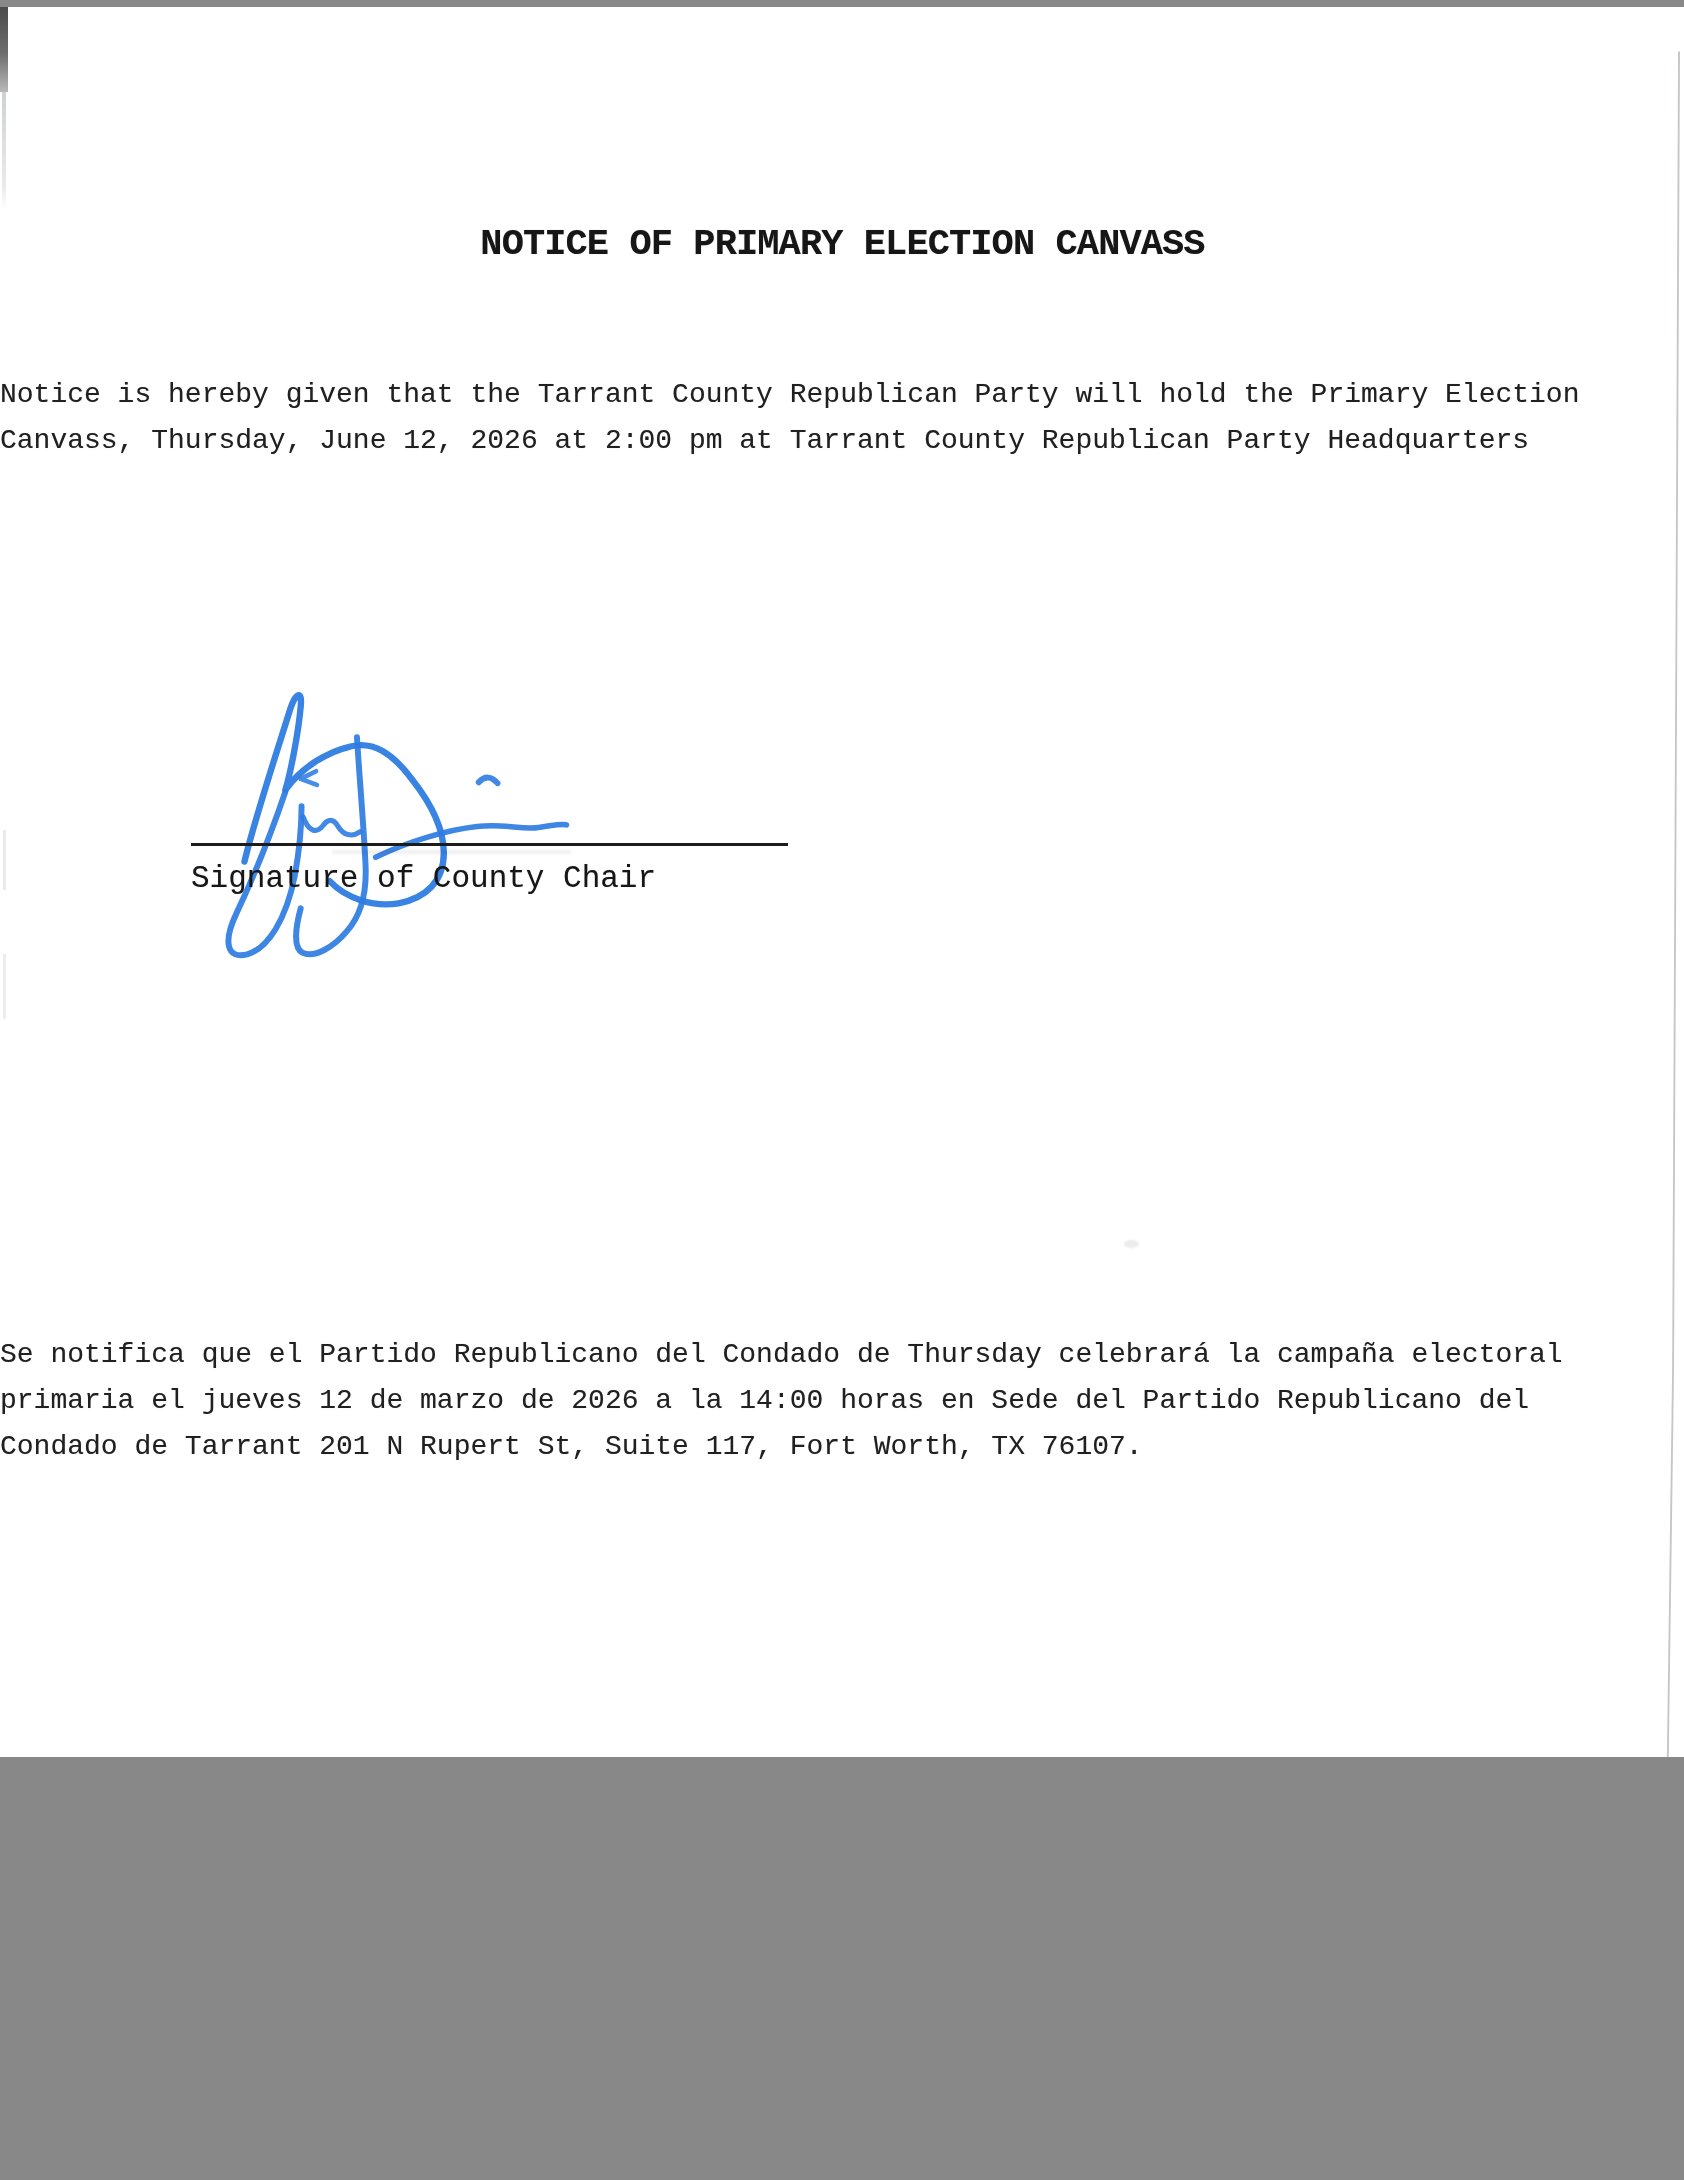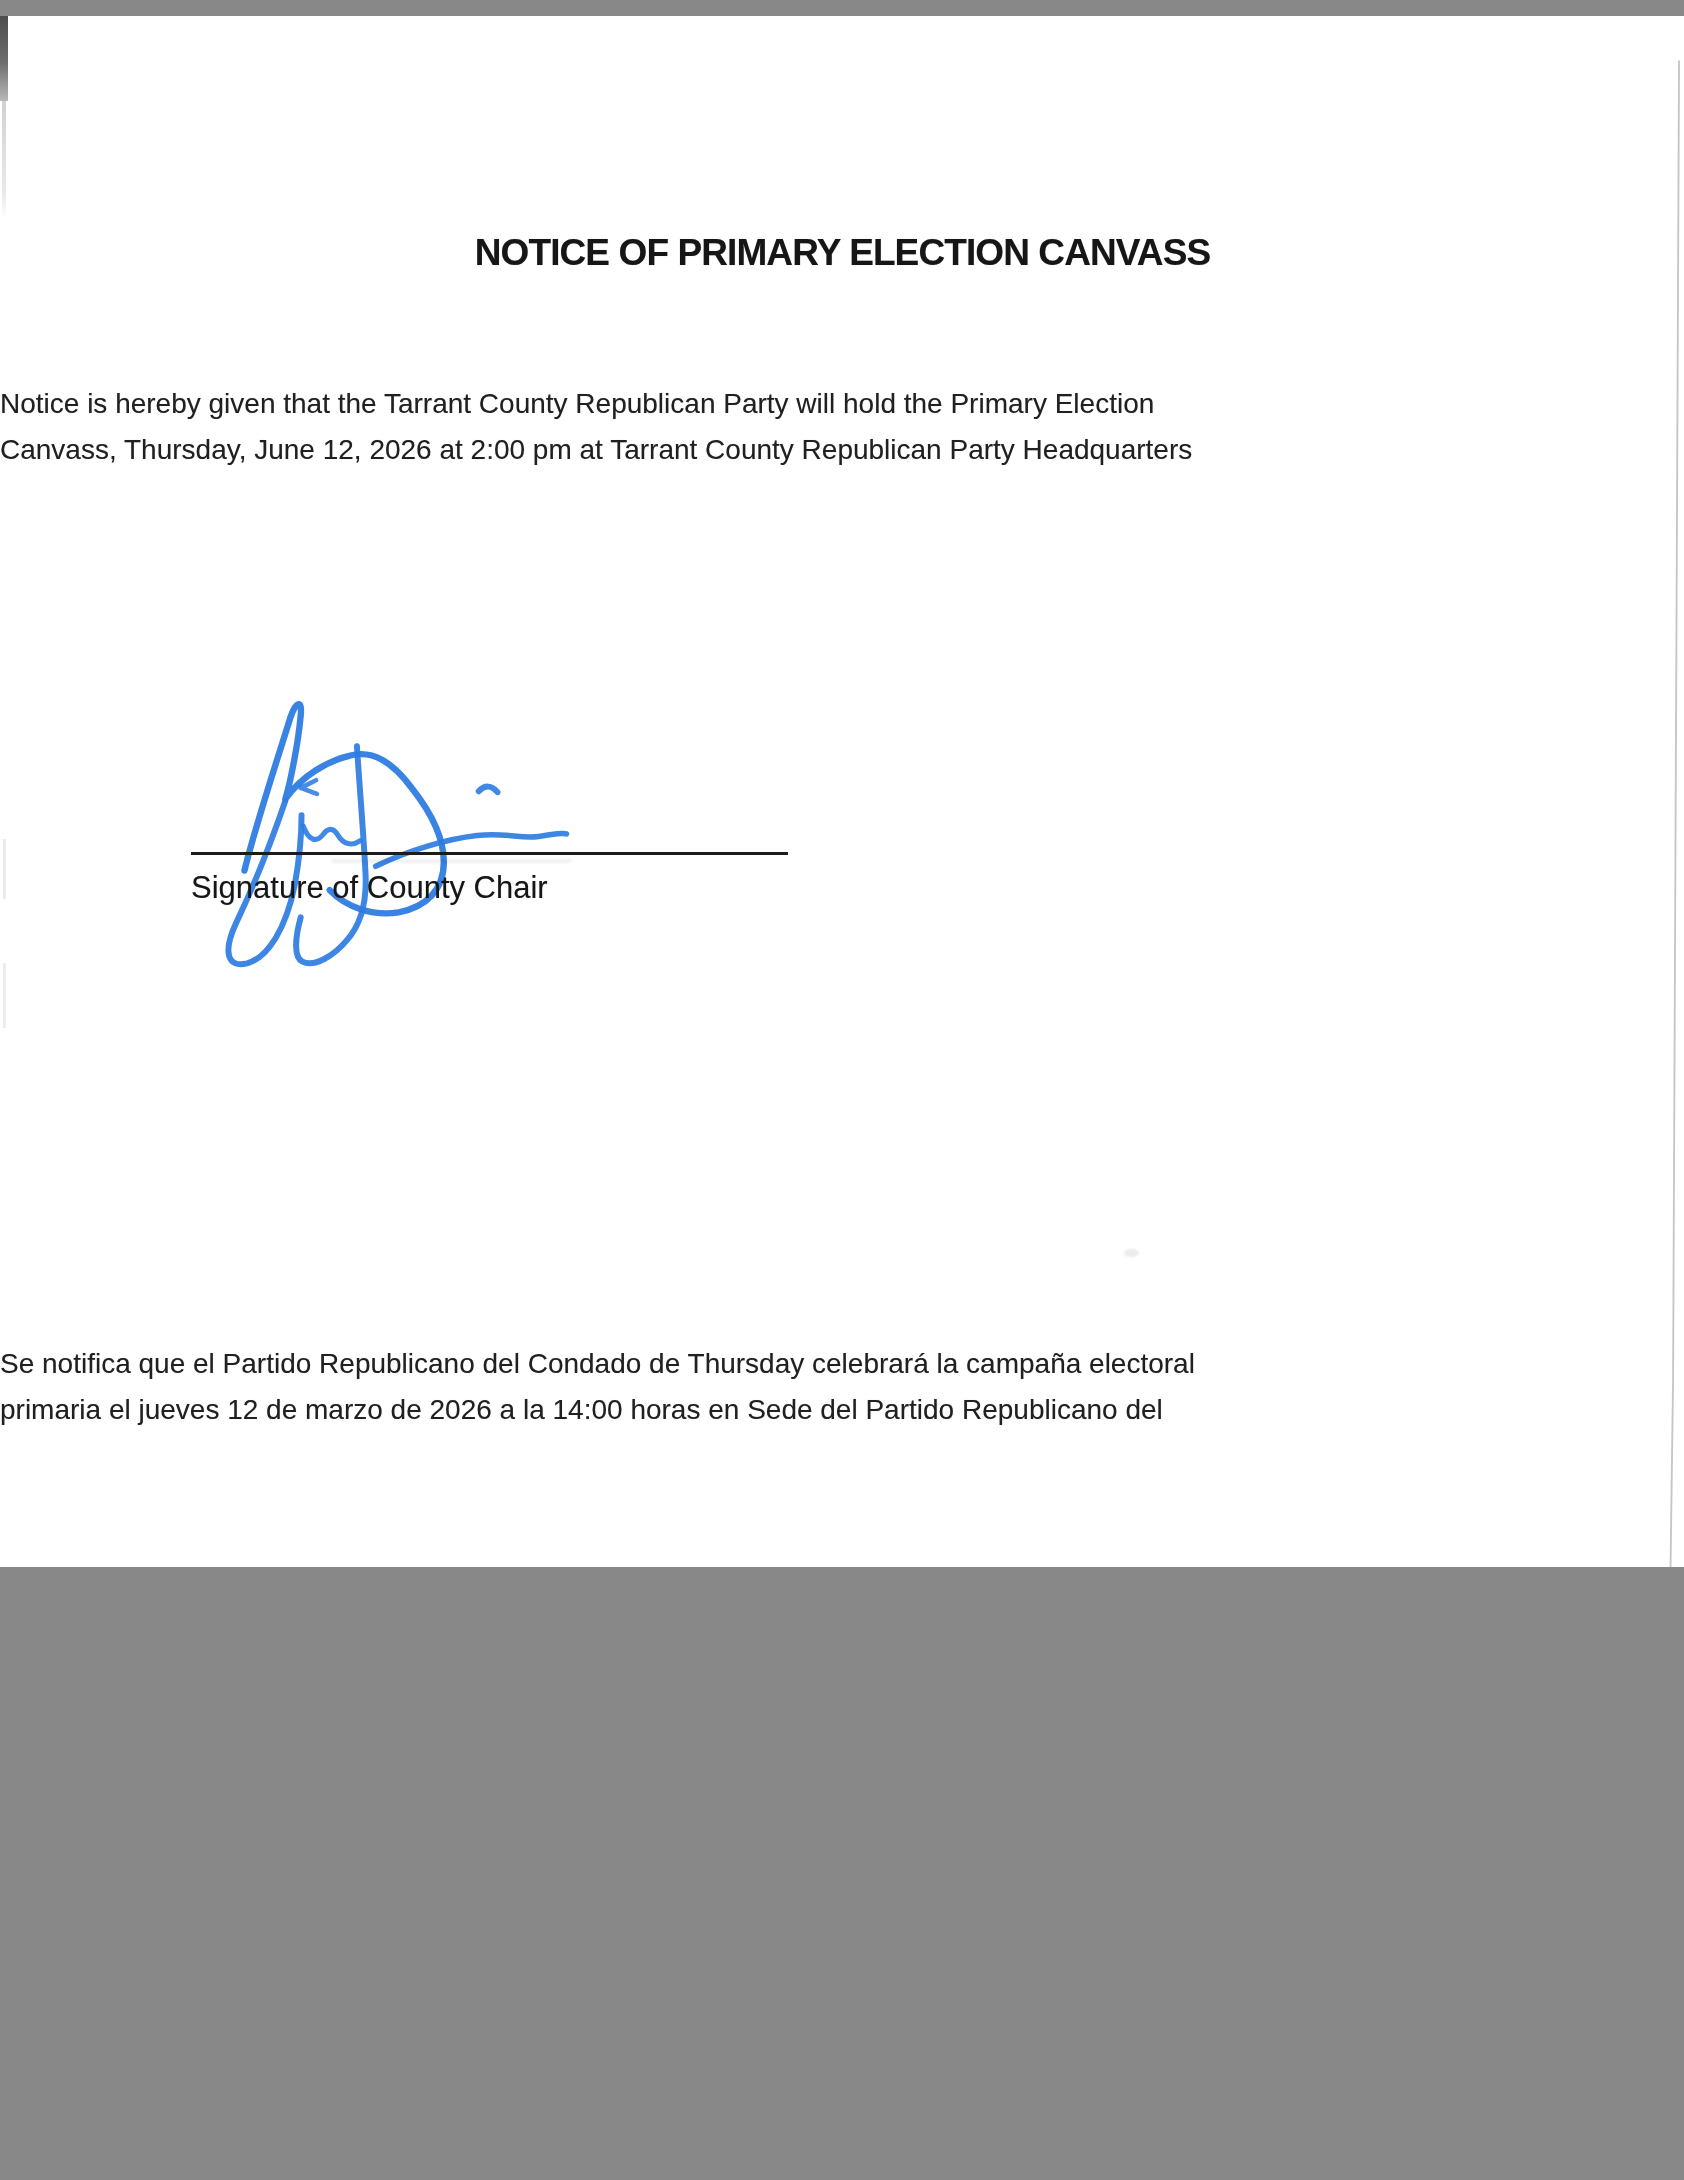--- a/index.html
+++ b/index.html
@@ -1,23 +1,23 @@
 <!DOCTYPE html>
 <html style="font-size:13.6px"><head>
 <meta charset="utf-8">
 <style>
   html, body { margin: 0; padding: 0; background: #888; }
   .sheet {
     position: relative;
     width: 1685px;
-    height: 1551px;
-    margin: 16px auto;
+    height: 1750px;
+    margin: 7px auto;
     background: #ffffff;
     overflow: hidden;
-    font-family: Liberation Sans, sans-serif;
+    font-family: Liberation Mono, monospace;
     color: #1e1e1e;
   }
   .doc-title {
     position: absolute;
     left: 0; right: 0;
     text-align: center;
     font-size: 37px;
     font-weight: 700;
     letter-spacing: -0.9px;
     line-height: 44px;
@@ -135,16 +135,17 @@
   </svg>
 
   <div class="sig-line-ghost"></div>
   <div class="sig-line"></div>
   <div class="sig-label">Signature of County Chair</div>
 
 
   <div class="doc-para es">
     <div>Se notifica que el Partido Republicano del Condado de Thursday celebrará la campaña electoral</div>
     <div>primaria el jueves 12 de marzo de 2026 a la 14:00 horas en Sede del Partido Republicano del</div>
+    <div>Condado de Tarrant 201 N Rupert St, Suite 117, Fort Worth, TX 76107.</div>
   </div>
 
 </div>
 
 
 </body></html>

